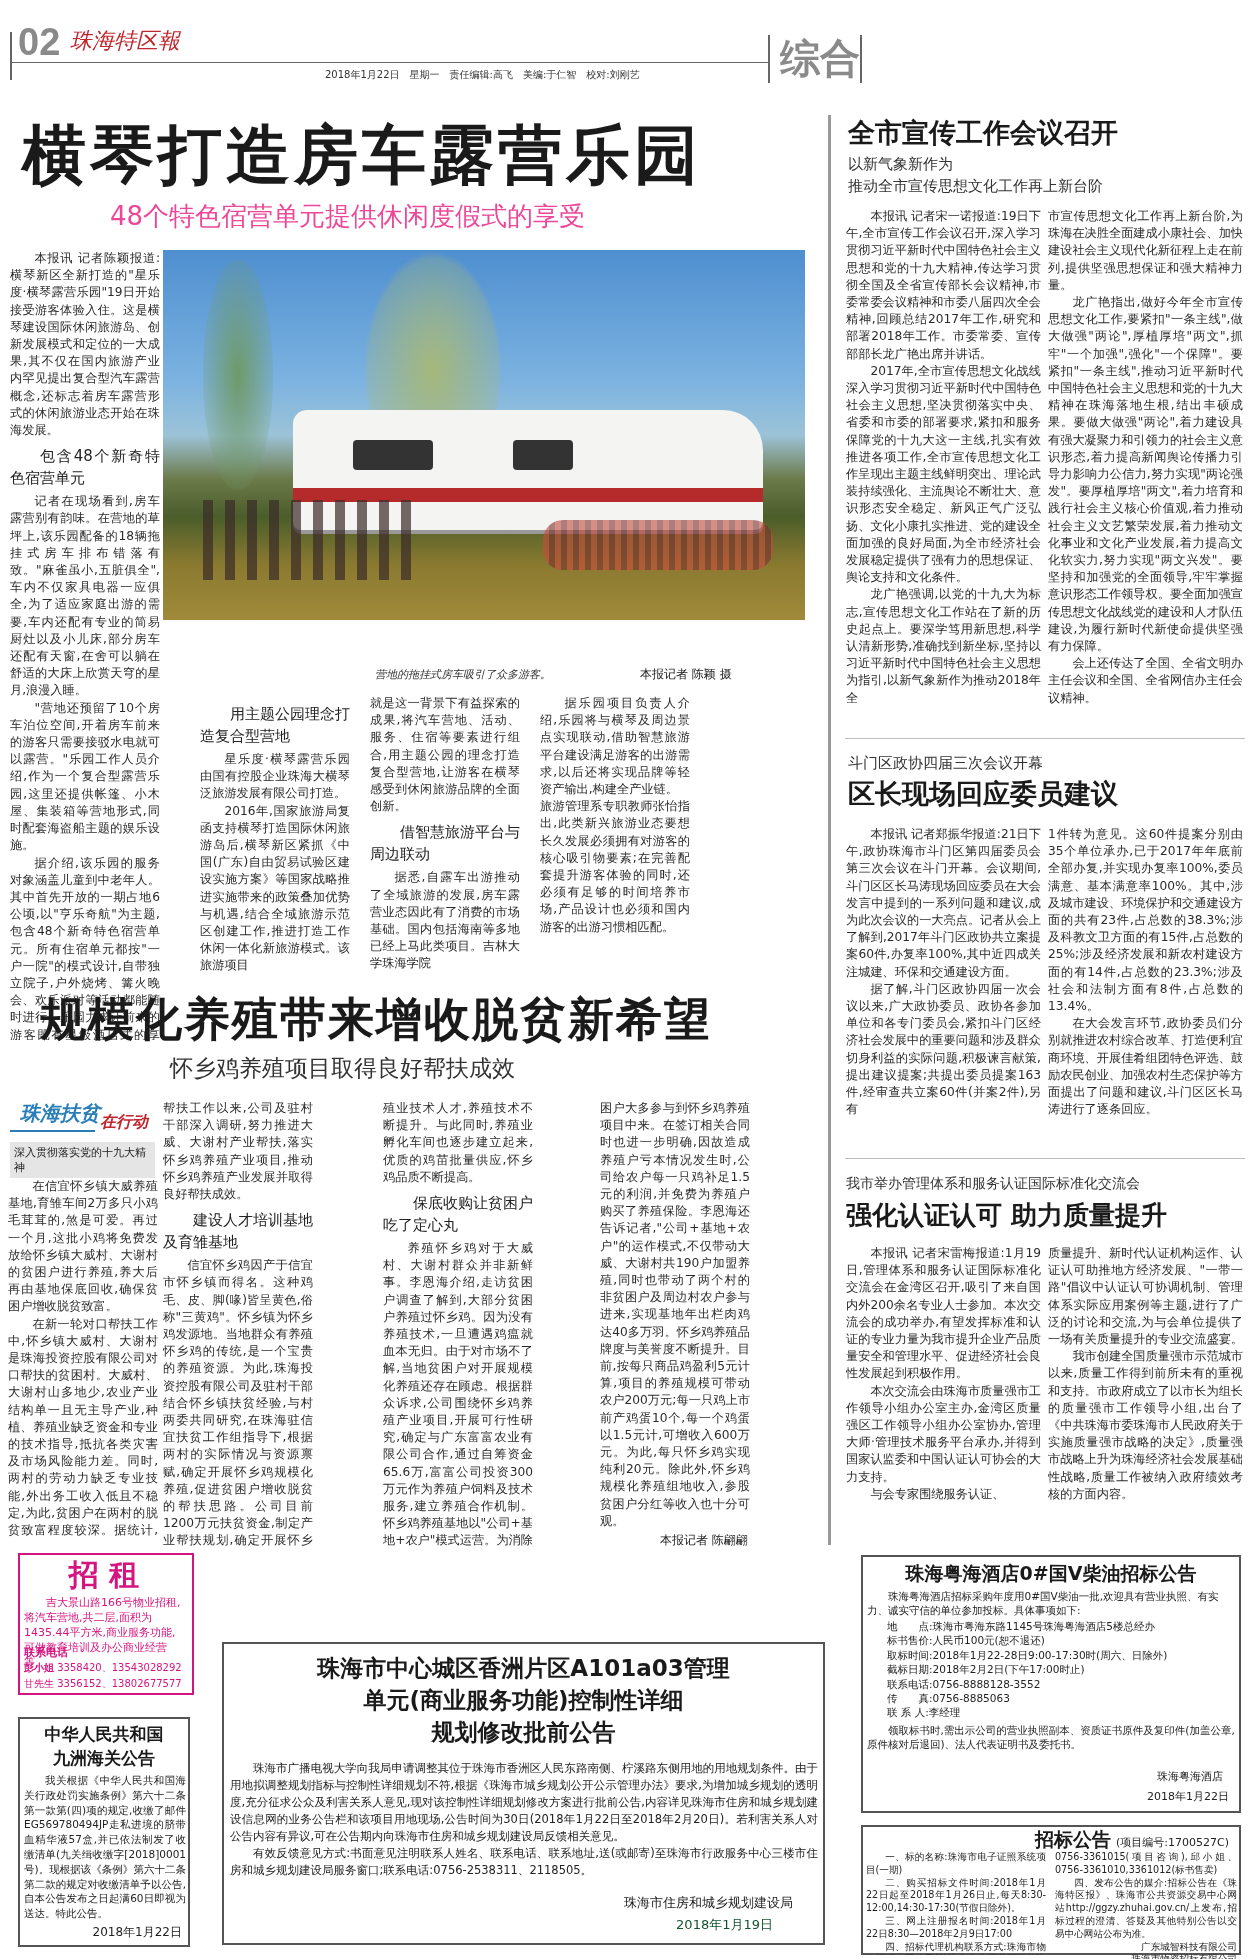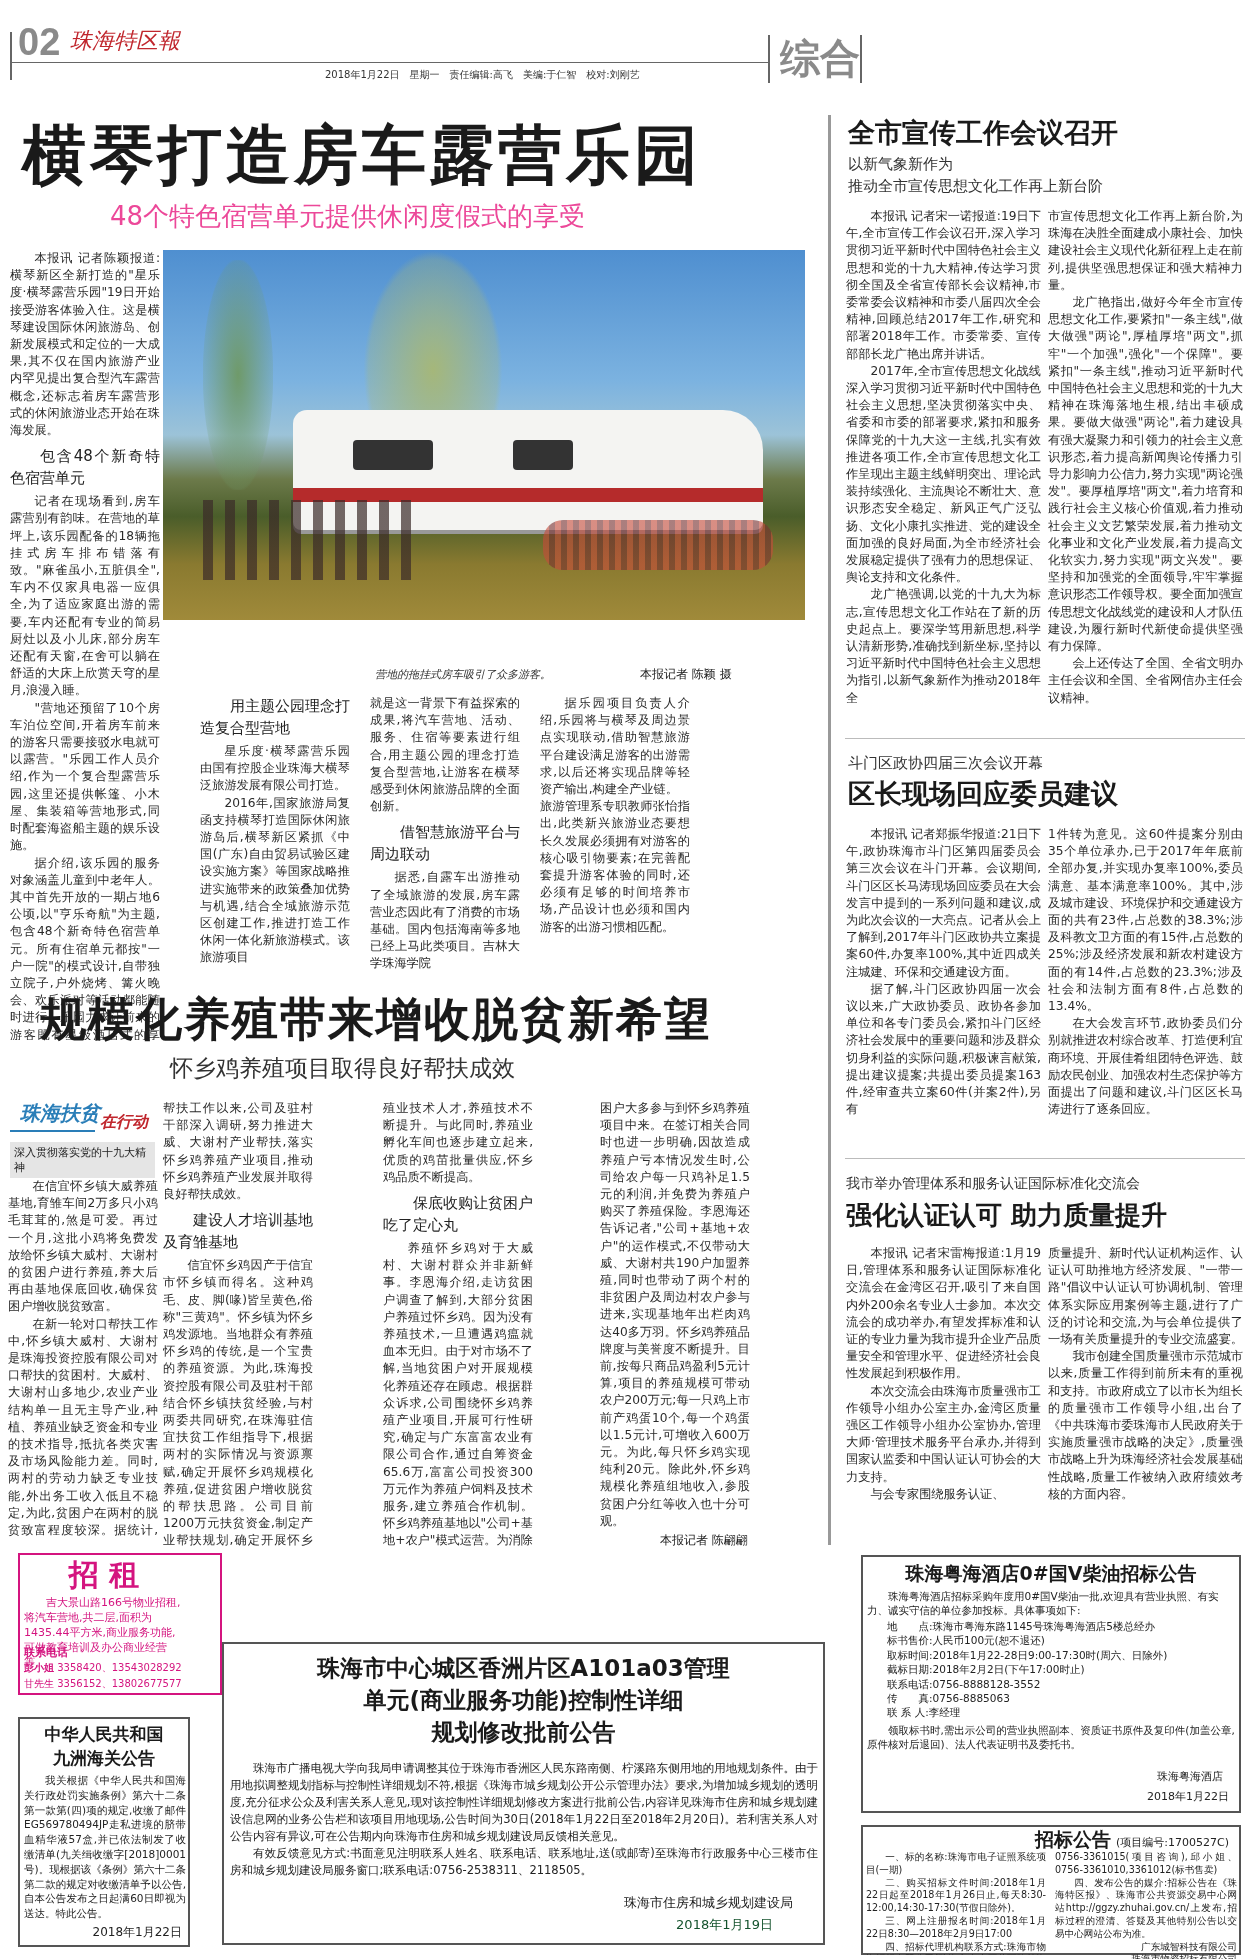--- a/index.html
+++ b/index.html
@@ -46,21 +46,21 @@
       <div class="abs" style="left:60px;top:30px;width:80px;height:30px;background:#333;border-radius:4px"></div>
       <div class="abs" style="left:220px;top:30px;width:60px;height:30px;background:#333;border-radius:4px"></div>
     </div>
     <div class="abs" style="left:40px;top:250px;width:220px;height:80px;background:repeating-linear-gradient(90deg,#3a2a28 0 10px,transparent 10px 22px);opacity:.7"></div>
     <div class="abs" style="left:380px;top:270px;width:230px;height:50px;background:repeating-linear-gradient(90deg,#c64a3a 0 6px,#7a3030 6px 12px);opacity:.6;border-radius:20px"></div>
   </div>
   <div class="abs" style="left:375px;top:572px;font-family:'DejaVu Serif',serif;font-style:italic;font-size:11px;color:#333">营地的拖挂式房车吸引了众多游客。</div>
   <div class="abs" style="left:640px;top:571px;font-size:12px;color:#222">本报记者 陈颖 摄</div>
 
   <div class="abs body-text" style="left:200px;top:600px;width:150px;height:280px">
-    <div class="subhead" style="margin-top:0">用主题公园理念打造复合型营地</div>
+    <div class="subhead" style="margin-top:8px">用主题公园理念打造复合型营地</div>
     <p>星乐度·横琴露营乐园由国有控股企业珠海大横琴泛旅游发展有限公司打造。</p>
     <p>2016年,国家旅游局复函支持横琴打造国际休闲旅游岛后,横琴新区紧抓《中国(广东)自由贸易试验区建设实施方案》等国家战略推进实施带来的政策叠加优势与机遇,结合全域旅游示范区创建工作,推进打造工作休闲一体化新旅游模式。该旅游项目</p>
   </div>
   <div class="abs body-text" style="left:370px;top:600px;width:150px;height:280px">
     <p style="text-indent:0">就是这一背景下有益探索的成果,将汽车营地、活动、服务、住宿等要素进行组合,用主题公园的理念打造复合型营地,让游客在横琴感受到休闲旅游品牌的全面创新。</p>
     <div class="subhead">借智慧旅游平台与周边联动</div>
     <p>据悉,自露车出游推动了全域旅游的发展,房车露营业态因此有了消费的市场基础。国内包括海南等多地已经上马此类项目。吉林大学珠海学院</p>
   </div>
   <div class="abs body-text" style="left:540px;top:600px;width:150px;height:280px">
     <p>据乐园项目负责人介绍,乐园将与横琴及周边景点实现联动,借助智慧旅游平台建设满足游客的出游需求,以后还将实现品牌等轻资产输出,构建全产业链。</p>
@@ -143,21 +143,21 @@
     <p>养殖怀乡鸡对于大威村、大谢村群众并非新鲜事。李恩海介绍,走访贫困户调查了解到,大部分贫困户养殖过怀乡鸡。因为没有养殖技术,一旦遭遇鸡瘟就血本无归。由于对市场不了解,当地贫困户对开展规模化养殖还存在顾虑。根据群众诉求,公司围绕怀乡鸡养殖产业项目,开展可行性研究,确定与广东富富农业有限公司合作,通过自筹资金65.6万,富富公司投资300万元作为养殖户饲料及技术服务,建立养殖合作机制。怀乡鸡养殖基地以"公司+基地+农户"模式运营。为消除养殖户顾虑,产业项目实行"五统一",打造"放心怀乡鸡,精品怀乡鸡"。龙头企业的加入,极大地提升了农户抵抗市场风险的能力,推动怀乡鸡养殖产业做强做大。</p>
 
   </div>
   <div class="abs body-text" style="left:600px;top:110px;width:150px;height:430px">
     <p style="text-indent:0">困户大多参与到怀乡鸡养殖项目中来。在签订相关合同时也进一步明确,因故造成养殖户亏本情况发生时,公司给农户每一只鸡补足1.5元的利润,并免费为养殖户购买了养殖保险。李恩海还告诉记者,"公司+基地+农户"的运作模式,不仅带动大威、大谢村共190户加盟养殖,同时也带动了两个村的非贫困户及周边村农户参与进来,实现基地年出栏肉鸡达40多万羽。怀乡鸡养殖品牌度与美誉度不断提升。目前,按每只商品鸡盈利5元计算,项目的养殖规模可带动农户200万元;每一只鸡上市前产鸡蛋10个,每一个鸡蛋以1.5元计,可增收入600万元。为此,每只怀乡鸡实现纯利20元。除此外,怀乡鸡规模化养殖组地收入,参股贫困户分红等收入也十分可观。</p>
 
   </div>
   <div class="abs" style="left:660px;top:542px;font-size:12px;color:#222">本报记者 陈翩翩</div>
 </div>
 
-<div class="box" style="left:18px;top:1553px;width:204px;height:142px;border-color:#d4147f">
+<div class="box" style="left:18px;top:1553px;width:176px;height:142px;border-color:#d4147f">
   <div class="abs" style="left:0;top:2px;width:168px;text-align:center;font-size:30px;font-weight:bold;color:#d4147f;line-height:36px;white-space:pre">招 租</div>
   <div class="abs" style="left:4px;top:40px;width:162px;font-size:11px;line-height:15px;color:#d4147f;text-indent:2em">吉大景山路166号物业招租,将汽车营地,共二层,面积为1435.44平方米,商业服务功能,可做教育培训及办公商业经营等。</div>
   <div class="abs" style="left:4px;top:90px;font-size:11px;font-weight:bold;color:#d4147f">联系电话</div>
   <div class="abs" style="left:4px;top:106px;font-size:10px;color:#d4147f;white-space:nowrap">
     <span style="font-weight:bold">彭小姐</span>
     <span>3358420、13543028292</span>
   </div>
   <div class="abs" style="left:4px;top:122px;font-size:10px;color:#d4147f;white-space:nowrap">
     <span style="font-weight:normal">甘先生</span>
     <span>3356152、13802677577</span>

